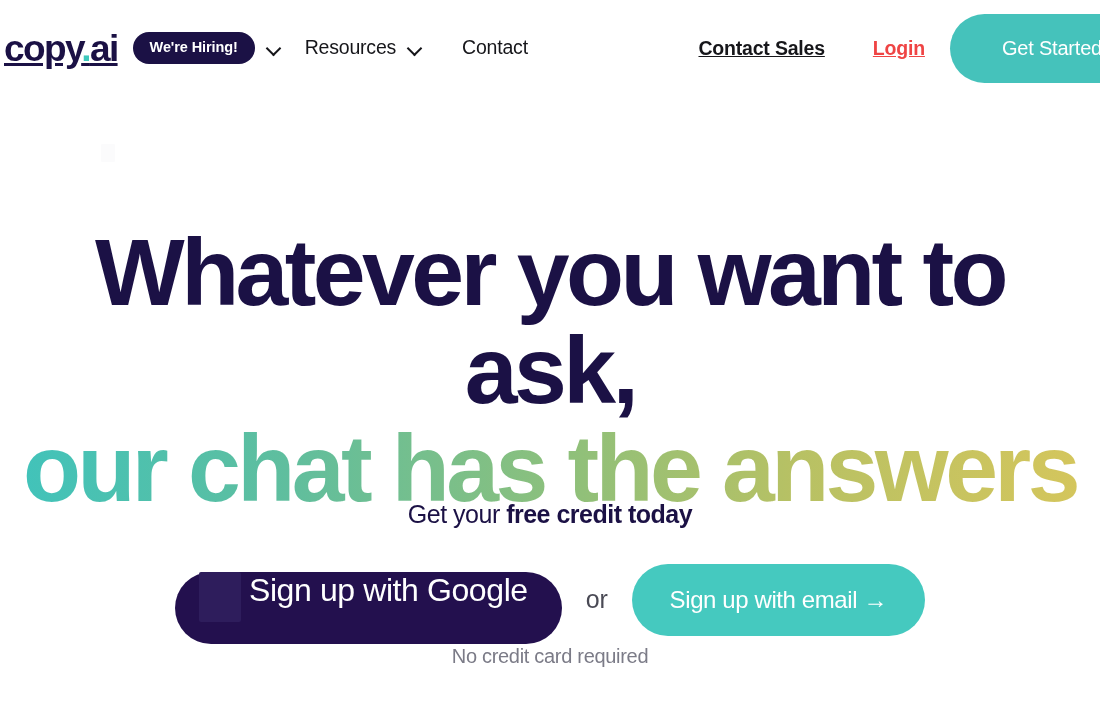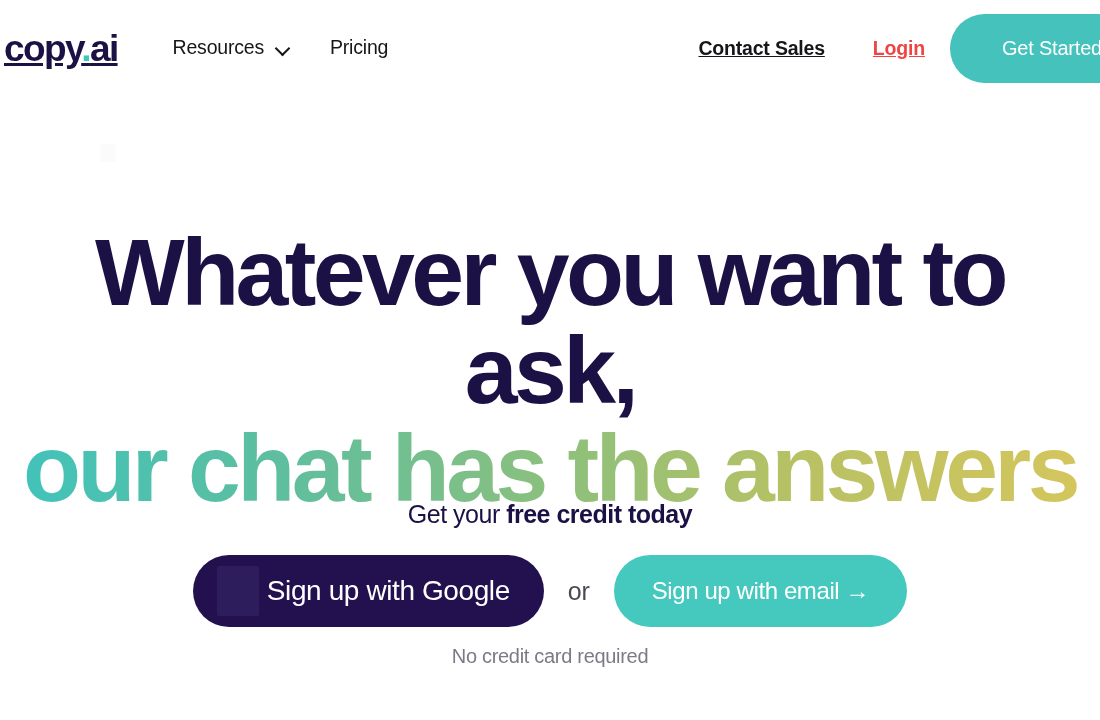--- a/index.html
+++ b/index.html
@@ -80,21 +80,21 @@
     font-size:19.5px;
     color:#16161A;
     letter-spacing:-0.2px;
     white-space:nowrap;
     font-weight:400;
     line-height:1;
   }
 
   .nav-item { display:flex; align-items:center; }
 
-  .nav-resources { margin-left:55px;text-align:center; }
+  .nav-resources { margin-left:24px;text-align:center; }
   .nav-pricing   { margin-left:40px; }
 
   .nav-right {
     margin-left:auto;
     display:flex;
     align-items:center;
     height:96px;
   }
 
   .nav-contact {
@@ -187,28 +187,29 @@
     align-items:center;
     justify-content:center;
   }
 
   .btn-google {
     background:#23104E;
     color:#ffffff;
     border-radius:999px;
     height:72px;
     display:flex;
-    align-items:center;
+    align-items:flex-start;
     padding:0 34px 0 24px;
-    font-size:28px;
+    font-size:32px;
     letter-spacing:-0.4px;
     border:none;
     font-family:inherit;
     font-weight:400;
     white-space:nowrap;
+    margin-top:17px;
   }
   .g-icon {
     width:42px;
     height:50px;
     background:#2E1D5C;
     margin-right:8px;
     flex:none;
     border-radius:2px;
   }
 
@@ -247,28 +248,32 @@
 </style>
 </head>
 <body>
 
 <header class="navbar">
 
   <div class="nav-left">
 
     <a class="logo" href="#"><span>copy</span><span class="dot">.</span><span>ai</span></a>
 
+    <div class="nav-item">
+      <span class="hiring-badge">We're Hiring!</span>
+      <span class="chev"></span>
+    </div>
 
     <div class="nav-item nav-resources">
       <span class="nav-link">Resources</span>
       <span class="chev"></span>
     </div>
 
     <div class="nav-item nav-pricing">
-      <span class="nav-link">Pricing</span>
+      <span class="nav-link">Contact</span>
     </div>
 
   </div>
 
   <div class="nav-right">
     <a class="nav-contact" href="#">Contact Sales</a>
     <a class="nav-login" href="#">Login</a>
     <button class="btn-getstarted">Get Started</button>
   </div>
 

